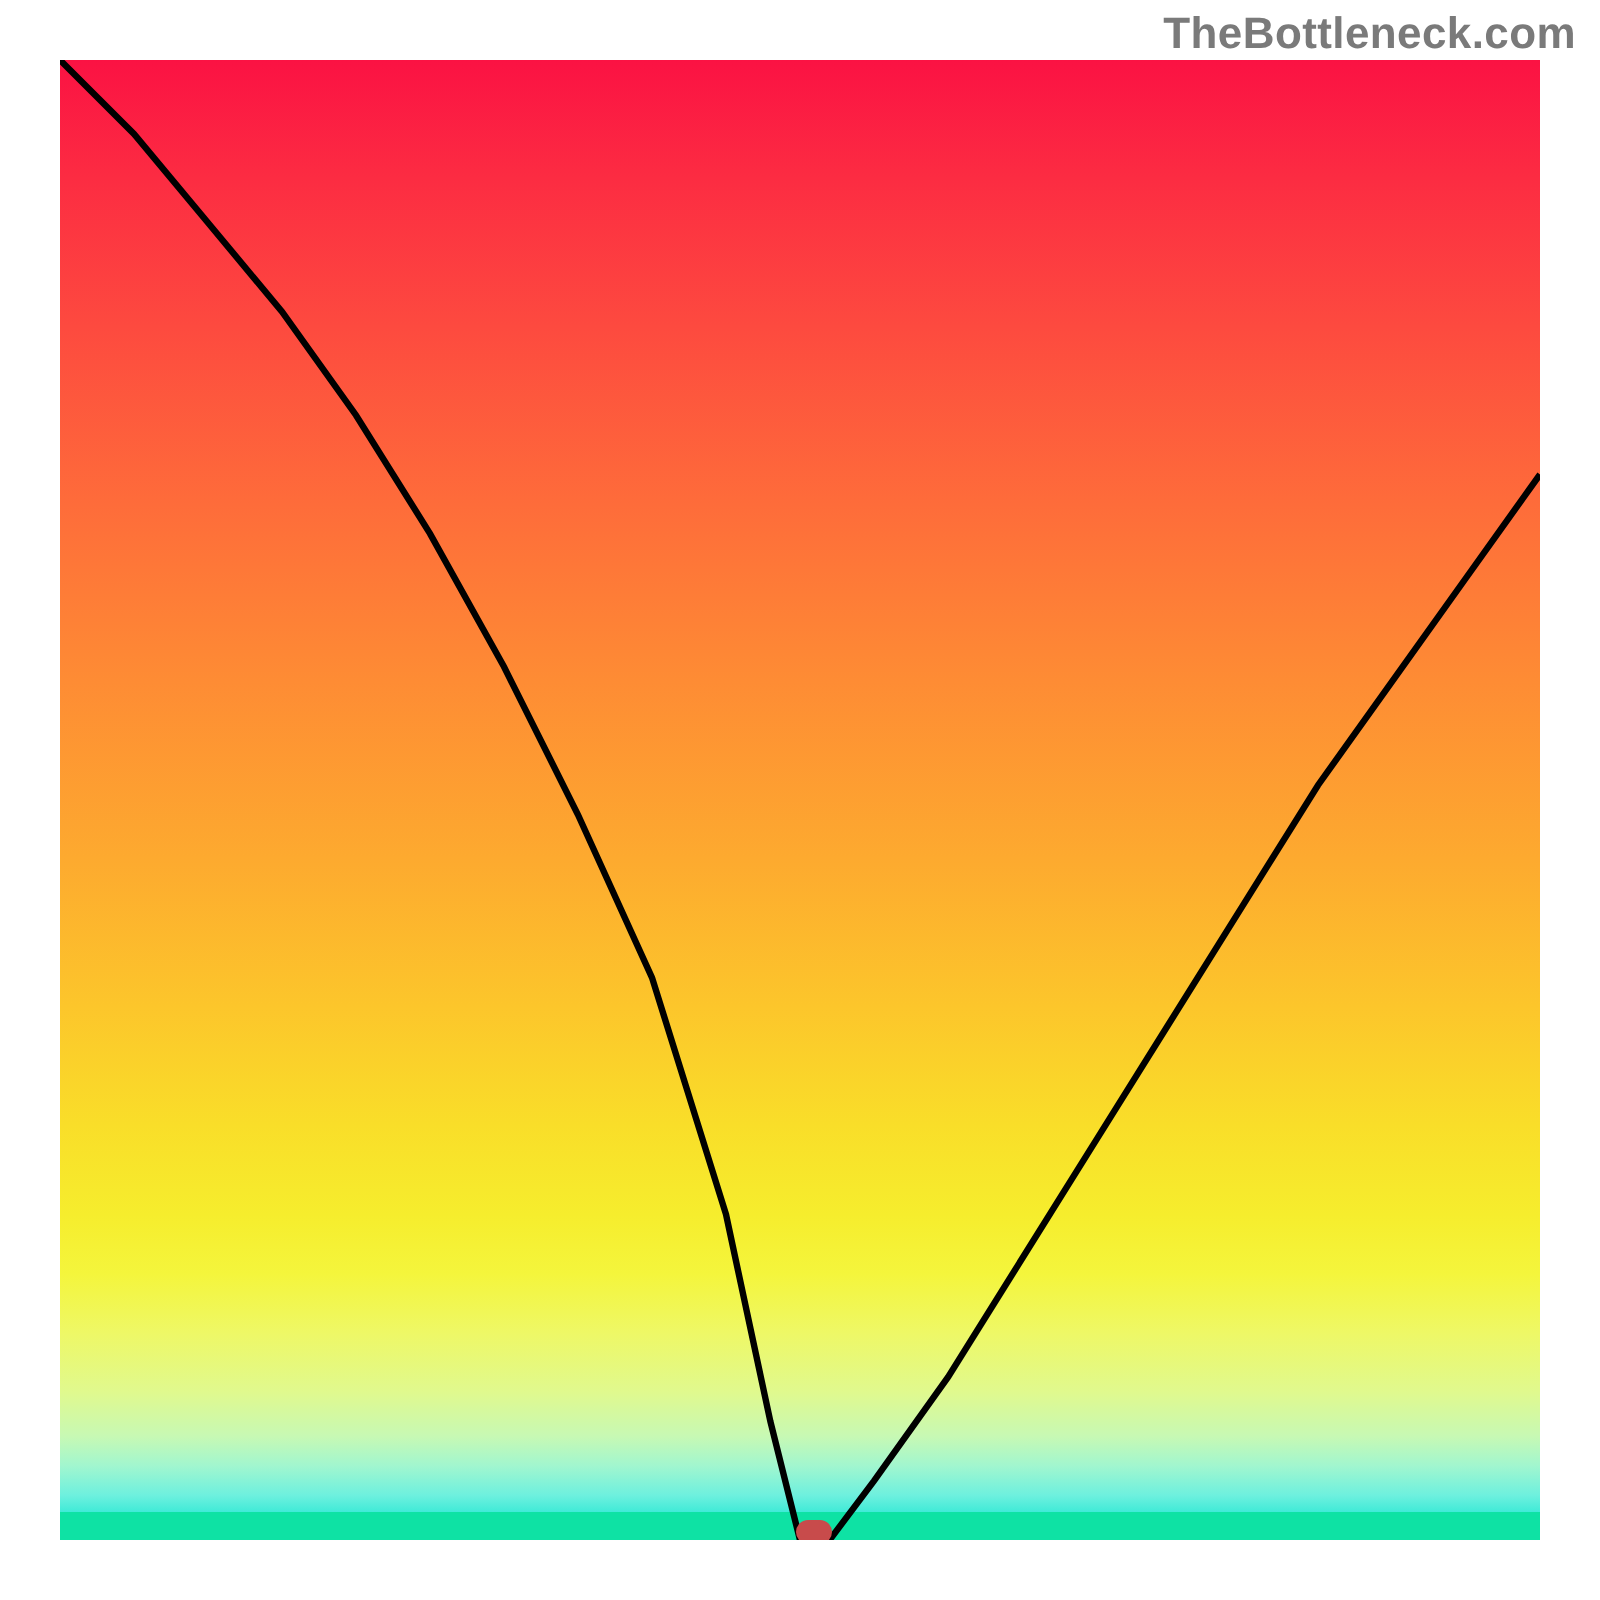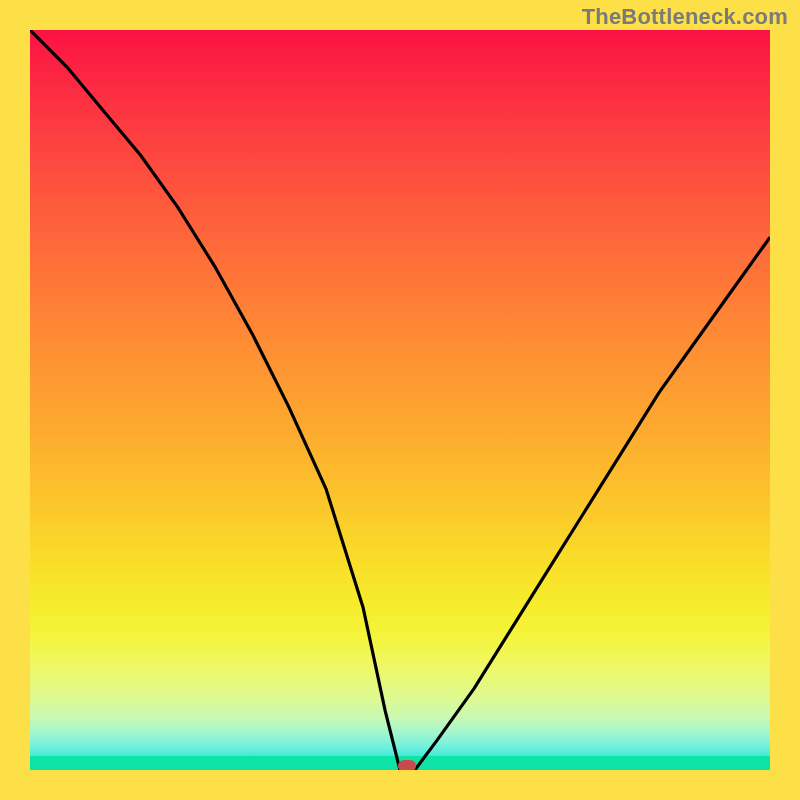--- a/index.html
+++ b/index.html
@@ -8,21 +8,21 @@
     width: 800px;
     height: 800px;
     background: #000;
     font-family: Arial, Helvetica, sans-serif;
     overflow: hidden;
   }
   .frame {
     position: relative;
     width: 800px;
     height: 800px;
-    background: #fde047;
+    background: #ffffff;
   }
   .attribution {
     position: absolute;
     top: 4px;
     right: 12px;
     color: #7a7a7a;
     font-size: 22px;
     font-weight: 600;
     letter-spacing: 0.2px;
     z-index: 10;

